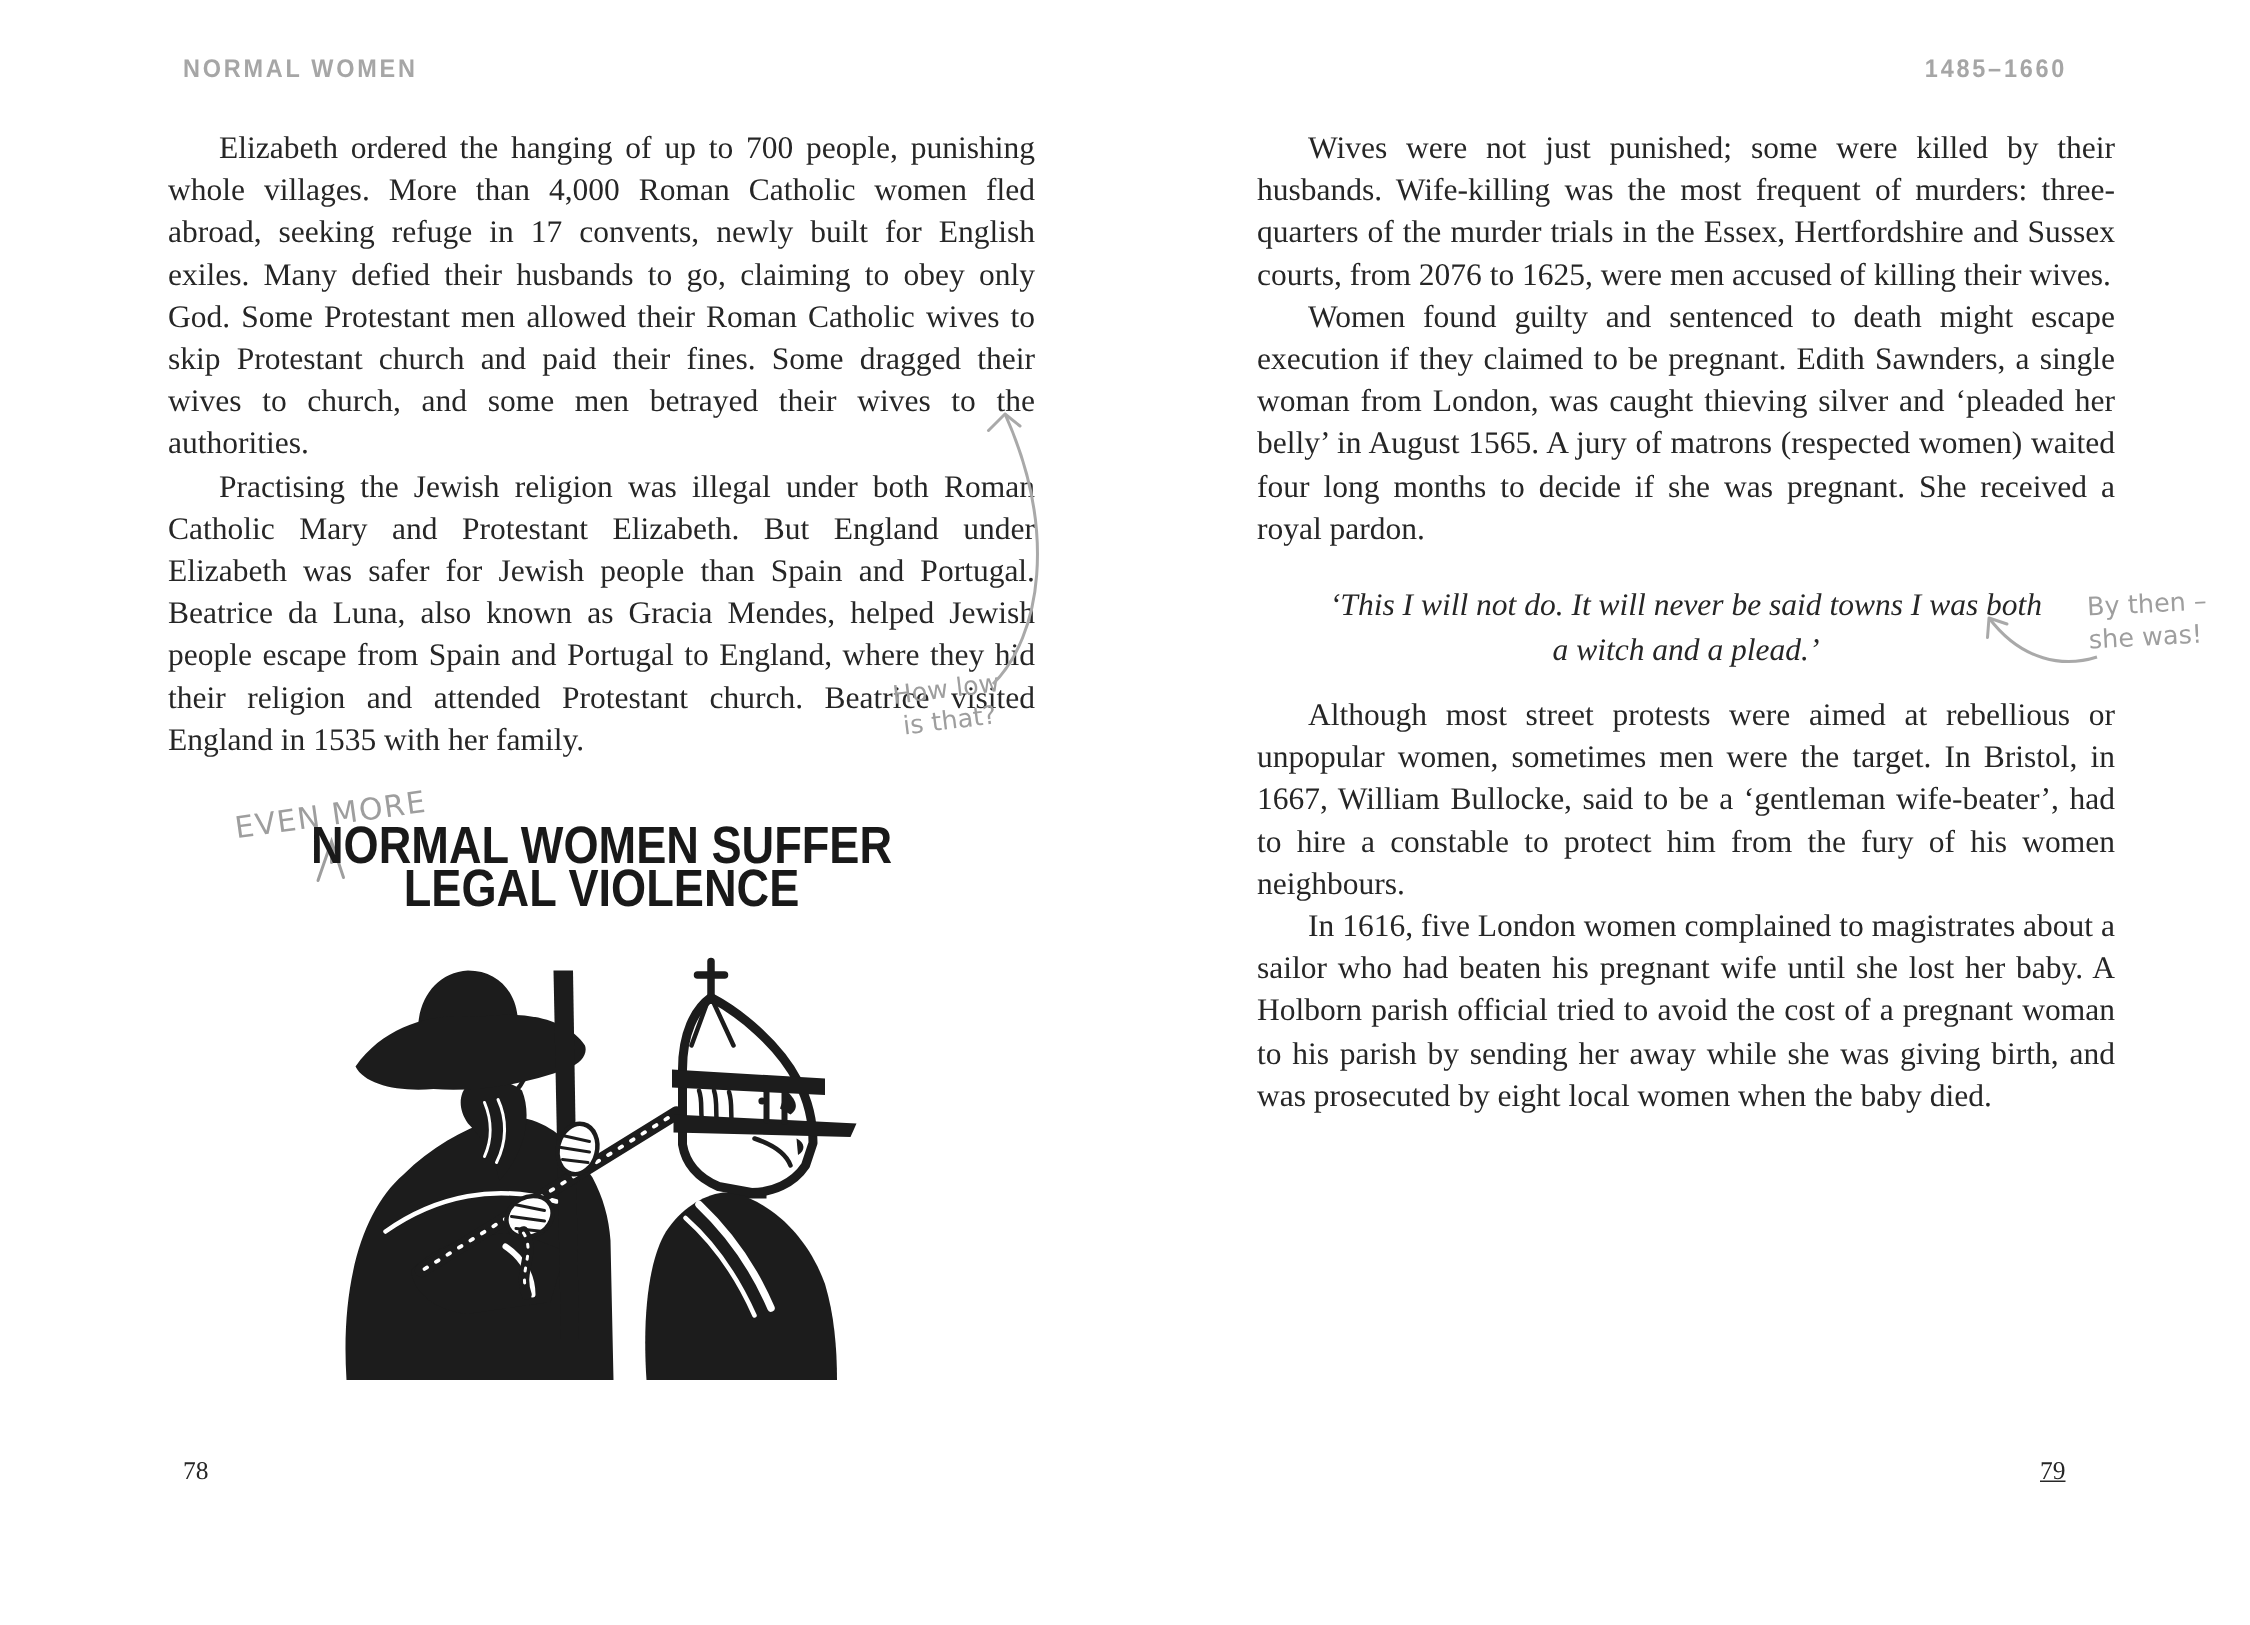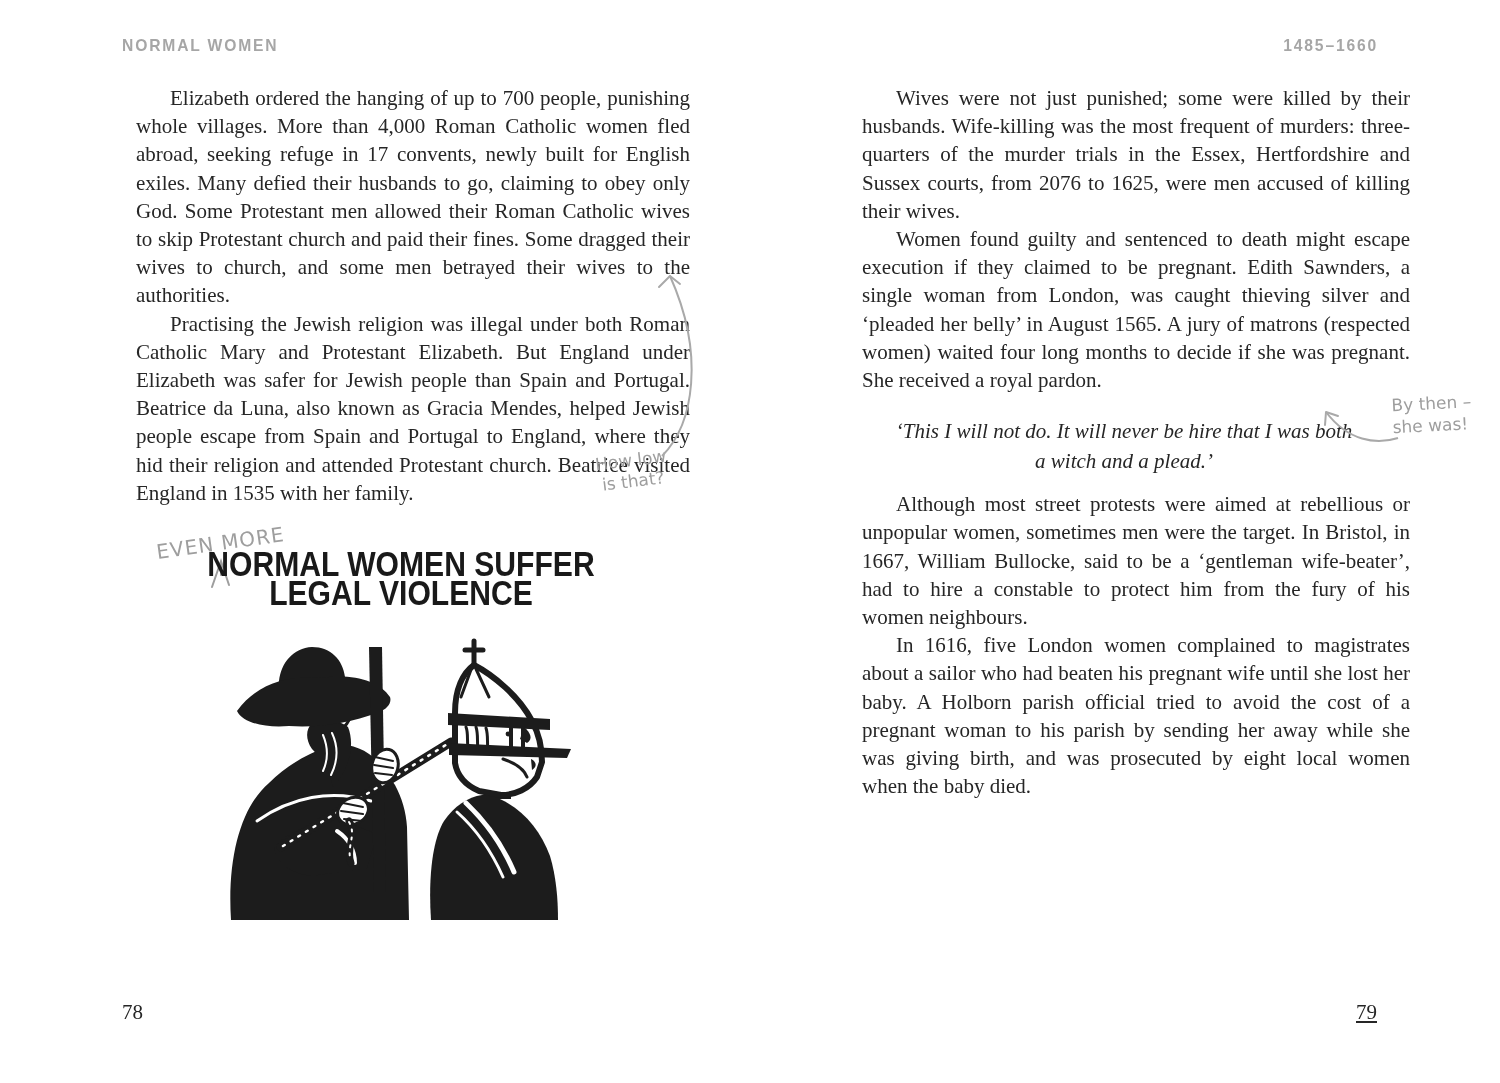--- a/index.html
+++ b/index.html
@@ -13,21 +13,21 @@
     font-family:"Liberation Sans",sans-serif;font-weight:bold;
     font-size:17px;letter-spacing:2px;color:#a6a6a6;white-space:nowrap;
   }
   .runhead.left{left:122px;transform:scaleX(.92);transform-origin:left center;}
   .runhead.right{right:122px;transform:scaleX(.92);transform-origin:right center;}
   
   .col{position:absolute;top:84px;}
   .col.left{left:112px;width:578px;}
   .col.right{left:838px;width:572px;}
   p.body{margin:0;font-size:21px;line-height:28.2px;text-align:justify;}
-  p.body.indent{text-indent:34px;margin-left:24px;}
+  p.body.indent{text-indent:34px;}
   
   .heading-wrap{position:relative;margin-top:42px;margin-bottom:28px;}
   .chapter-line{
     font-family:"Liberation Sans",sans-serif;font-weight:bold;font-size:35px;
     line-height:29px;color:#191919;text-align:center;letter-spacing:0;
     transform:scaleX(.86);transform-origin:center;white-space:nowrap;
   }
   
   .hand{font-family:"DejaVu Sans",sans-serif;color:#9e9e9e;}
   .even-more{
@@ -44,21 +44,21 @@
     font-size:17px;line-height:22px;transform:rotate(-3deg);white-space:nowrap;
   }
   .arrow1{position:absolute;left:632px;top:254px;}
   .arrow2{position:absolute;left:1314px;top:400px;}
   
   .quote{
     margin:22px 0 14px 0;font-style:italic;text-align:center;
     font-size:21px;line-height:30px;
   }
   
-  .pagenum{position:absolute;top:1000px;font-size:21px;color:#262626;}
+  .pagenum{position:absolute;top:971px;font-size:17px;color:#262626;}
   .pagenum.left{left:122px;}
   .pagenum.right{right:123px;text-decoration:underline;}
   
   .illo{display:block;margin:22px auto 0 auto;}
 </style>
 </head>
 <body>
 
 <div class="runhead left">NORMAL WOMEN</div>
 <div class="runhead right">1485–1660</div>
@@ -142,21 +142,21 @@
       <path d="M284,124 C296,128 305,134 308,142" stroke="#1c1c1c" stroke-width="3" fill="none"></path>
       <path d="M312,124 C318,127 318,132 313,135" fill="#1c1c1c"></path>
     </g>
   </svg>
 </div>
 
 <div class="col right">
   <p class="body indent">Wives were not just punished; some were killed by their husbands. Wife-killing was the most frequent of murders: three-quarters of the murder trials in the Essex, Hertfordshire and Sussex courts, from 2076 to 1625, were men accused of killing their wives.</p>
   <p class="body indent">Women found guilty and sentenced to death might escape execution if they claimed to be pregnant. Edith Sawnders, a single woman from London, was caught thieving silver and ‘pleaded her belly’ in August 1565. A jury of matrons (respected women) waited four long months to decide if she was pregnant. She received a royal pardon.</p>
   <div class="quote">
-    <div>‘This I will not do. It will never be hire that I was both</div>
+    <div>‘This I will not do. It will never be said towns I was both</div>
     <div>a witch and a plead.’</div>
   </div>
   <p class="body indent">Although most street protests were aimed at rebellious or unpopular women, sometimes men were the target. In Bristol, in 1667, William Bullocke, said to be a ‘gentleman wife-beater’, had to hire a constable to protect him from the fury of his women neighbours.</p>
   <p class="body indent">In 1616, five London women complained to magistrates about a sailor who had beaten his pregnant wife until she lost her baby. A Holborn parish official tried to avoid the cost of a pregnant woman to his parish by sending her away while she was giving birth, and was prosecuted by eight local women when the baby died.</p>
 </div>
 
 <div class="hand how-low">
   <div>How low</div>
   <div>is that?</div>
 </div>

